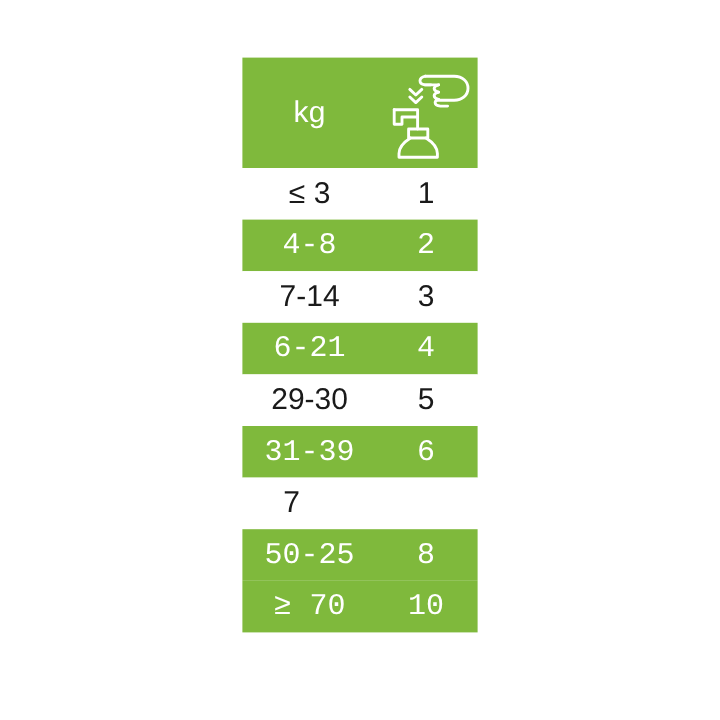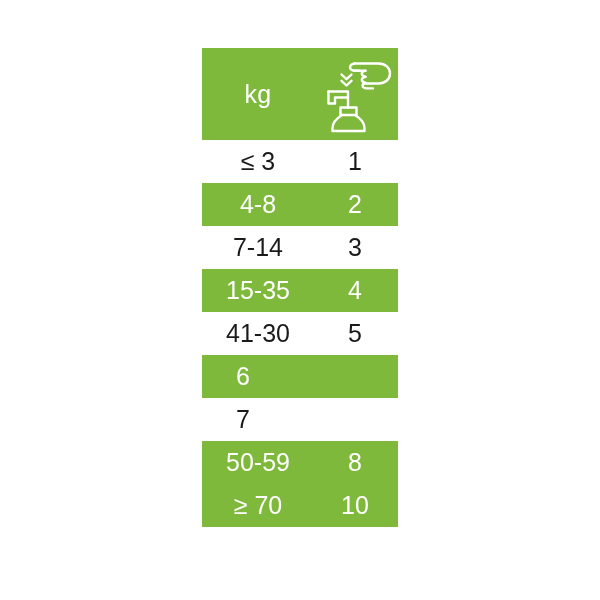--- a/index.html
+++ b/index.html
@@ -92,20 +92,21 @@
   .cell-doses {
     width: 84px;
     padding-right: 2px;
     box-sizing: border-box;
   }
   .row-odd .cell {
     color: #1a1a1a;
   }
   .row-even .cell {
     color: #ffffff;
+    font-family: Liberation Mono, monospace;
   }
 </style>
 </head>
 <body>
 
 <div id="dosing-table">
 
   <div class="table-header">
     <div class="header-unit-cell">
       <span class="header-unit-label">kg</span>
@@ -147,39 +148,40 @@
       <div class="cell cell-weight">4-8</div>
       <div class="cell cell-doses">2</div>
     </div>
 
     <div class="table-row row-odd">
       <div class="cell cell-weight">7-14</div>
       <div class="cell cell-doses">3</div>
     </div>
 
     <div class="table-row row-even">
-      <div class="cell cell-weight">15-35</div>
+      <div class="cell cell-weight">6-21</div>
       <div class="cell cell-doses">4</div>
     </div>
 
     <div class="table-row row-odd">
-      <div class="cell cell-weight">41-30</div>
+      <div class="cell cell-weight">29-30</div>
       <div class="cell cell-doses">5</div>
     </div>
 
     <div class="table-row row-even">
+      <div class="cell cell-weight">31-39</div>
       <div class="cell cell-doses">6</div>
     </div>
 
     <div class="table-row row-odd">
       <div class="cell cell-doses">7</div>
     </div>
 
     <div class="table-row row-even">
-      <div class="cell cell-weight">50-59</div>
+      <div class="cell cell-weight">50-25</div>
       <div class="cell cell-doses">8</div>
     </div>
 
 
     <div class="table-row row-even">
       <div class="cell cell-weight">≥ 70</div>
       <div class="cell cell-doses">10</div>
     </div>
 
   </div>

